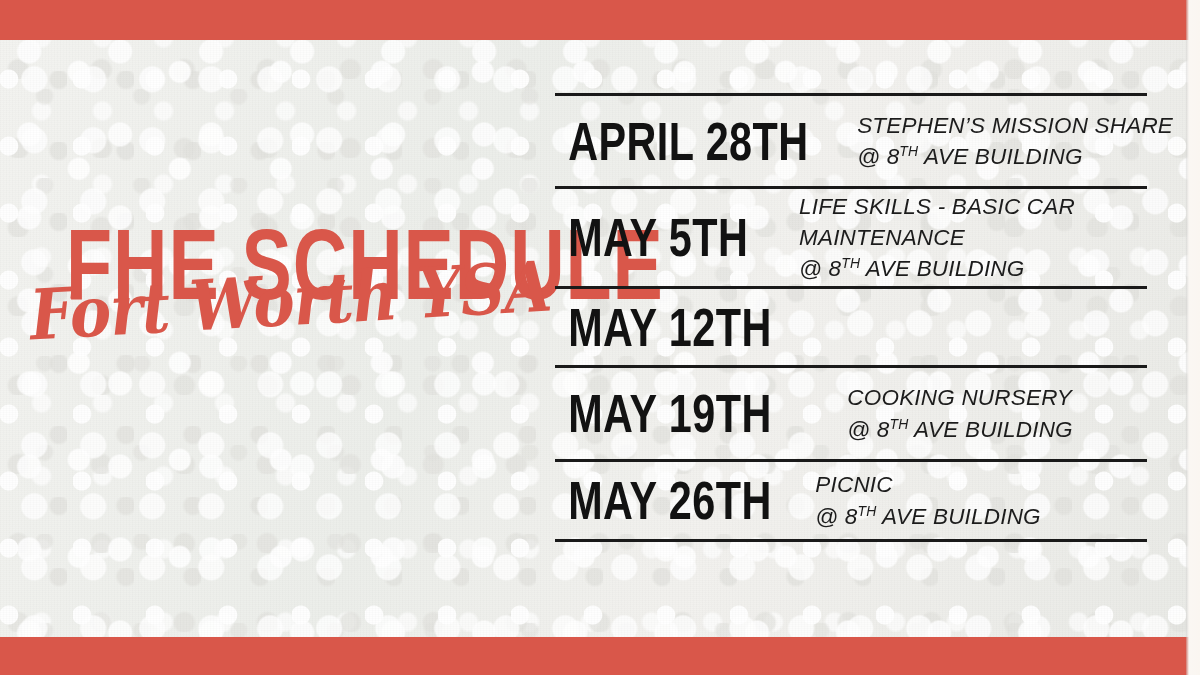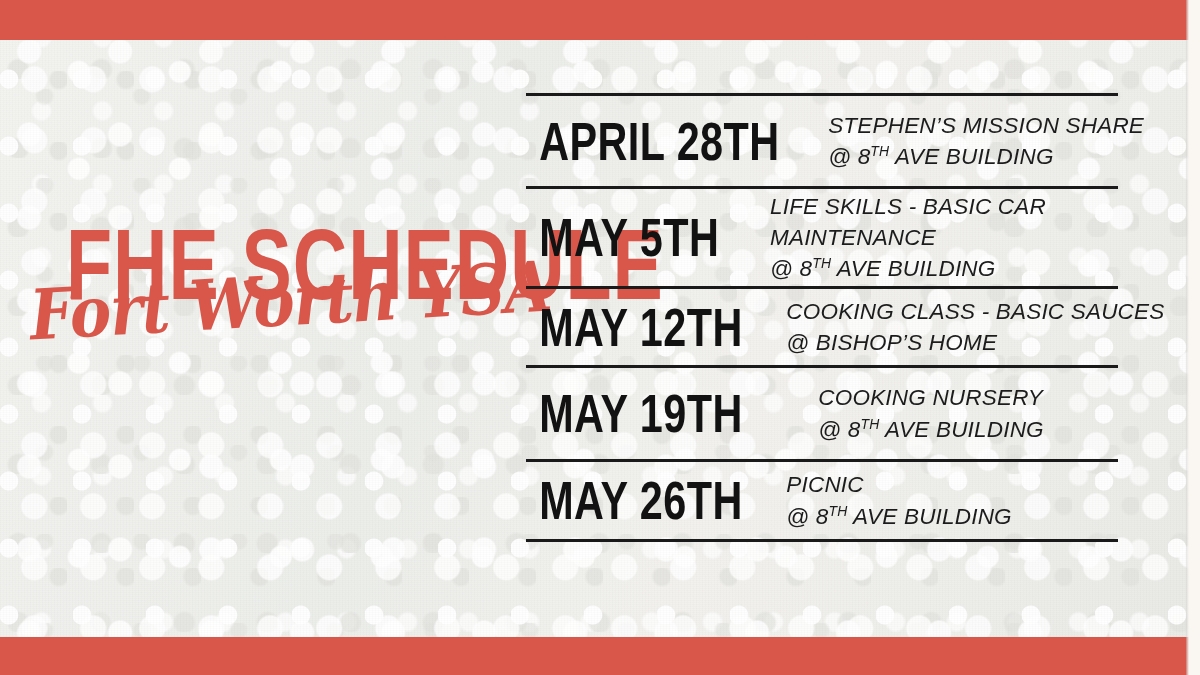--- a/index.html
+++ b/index.html
@@ -103,21 +103,21 @@
     line-height: 1;
     letter-spacing: -1px;
     white-space: nowrap;
     transform: rotate(-3.2deg) scaleY(1.12);
     transform-origin: left center;
   }
 
   
   .schedule {
     position: absolute;
-    left: 526px;
+    left: 555px;
     top: 93px;
     width: 592px;
   }
 
   .rule {
     height: 3px;
     background: #1a1a1a;
     width: 100%;
   }
 
@@ -213,28 +213,20 @@
         </span>
         <span class="dline">
           <span>@ 8</span><sup>TH</sup><span> AVE BUILDING</span>
         </span>
       </div>
     </div>
     <div class="rule"></div>
 
     <div class="row h3">
       <div class="row-date">MAY 12TH</div>
-      <div class="row-desc">
-        <span class="dline">
-          <span>COOKING CLASS - BASIC SAUCES</span>
-        </span>
-        <span class="dline">
-          <span>@ BISHOP’S HOME</span>
-        </span>
-      </div>
     </div>
     <div class="rule"></div>
 
     <div class="row h4">
       <div class="row-date">MAY 19TH</div>
       <div class="row-desc">
         <span class="dline">
           <span>COOKING NURSERY</span>
         </span>
         <span class="dline">

